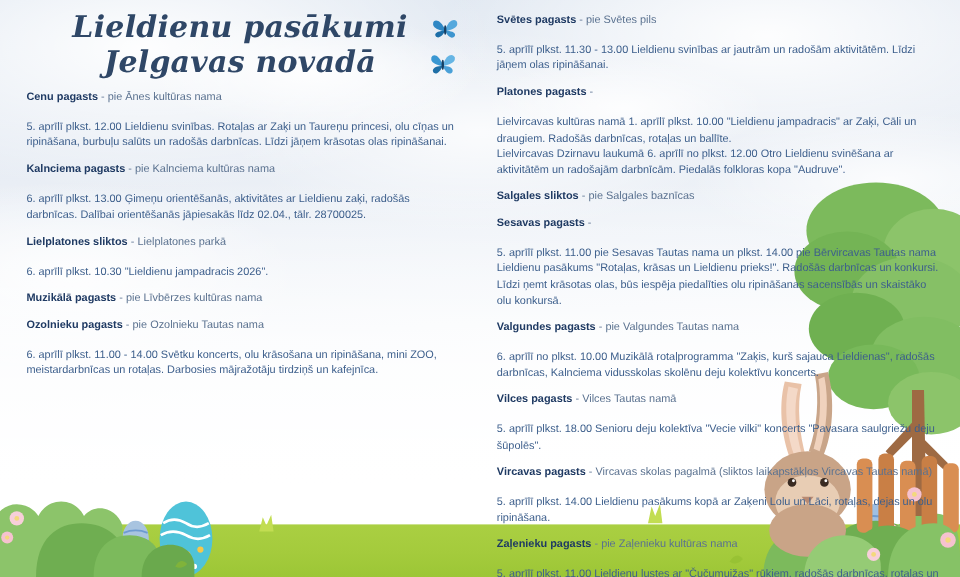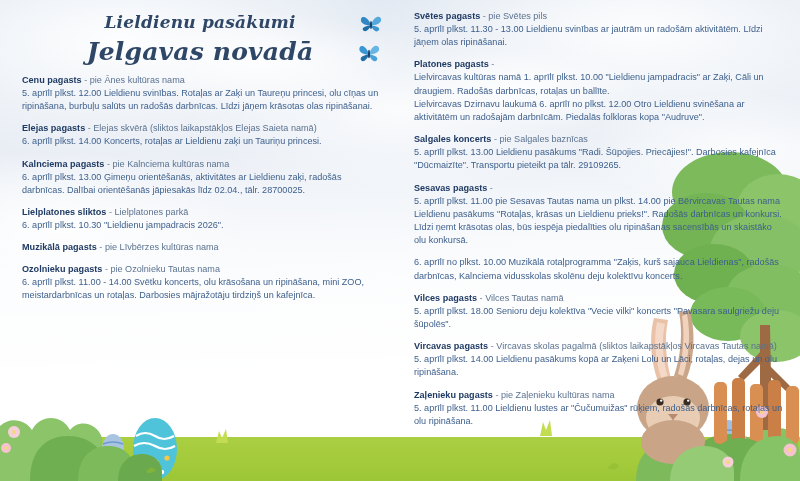--- a/index.html
+++ b/index.html
@@ -34,42 +34,42 @@
 
   
   #title-block{
     position:absolute;left:0;top:8px;width:400px;text-align:center;
     z-index:6;
   }
   .title-line{
     font-family:"DejaVu Serif", serif;
     font-style:italic;font-weight:700;
     color:#2f4767;
-    font-size:17px;line-height:29px;
+    font-size:25px;line-height:29px;
     letter-spacing:.2px;
     white-space:nowrap;
   }
   .title-line.second{font-size:25px;}
 
   
   .column{position:absolute;z-index:5;}
   #col-left{left:22px;top:74px;width:362px;}
   #col-right{left:414px;top:10px;width:372px;}
 
   .entry{margin-bottom:9px;}
   .entry-head{
     font-size:9.1px;line-height:13px;color:#3b5a86;
     font-weight:400;
   }
   .entry-head .pg{font-weight:700;color:#1f3a63;text-align:center;}
   .entry-head .dash{color:#6b7f9c;font-weight:400;}
   .entry-head .venue{color:#5b7290;font-weight:400;}
   .entry-body{
     font-size:9.1px;line-height:13.2px;color:#3d5f8c;
-    margin-top:0px;
+    margin-top:12px;
   }
   .entry-body p{margin:0;}
 
   
   .butterfly{position:absolute;z-index:7;}
   #butterfly-1{left:360px;top:14px;}
   #butterfly-2{left:358px;top:42px;}
 
   
   #meadow{
@@ -127,28 +127,20 @@
 
     <div class="entry">
       <div class="entry-head">
         <span class="pg">Cenu pagasts</span>
         <span class="dash">-</span>
         <span class="venue">pie Ānes kultūras nama</span>
       </div>
       <div class="entry-body">5. aprīlī plkst. 12.00 Lieldienu svinības. Rotaļas ar Zaķi un Taureņu princesi, olu cīņas un ripināšana, burbuļu salūts un radošās darbnīcas. Līdzi jāņem krāsotas olas ripināšanai.</div>
     </div>
 
-    <div class="entry">
-      <div class="entry-head">
-        <span class="pg">Elejas pagasts</span>
-        <span class="dash">-</span>
-        <span class="venue">Elejas skvērā (sliktos laikapstākļos Elejas Saieta namā)</span>
-      </div>
-      <div class="entry-body">6. aprīlī plkst. 14.00 Koncerts, rotaļas ar Lieldienu zaķi un Tauriņu princesi.</div>
-    </div>
 
 
 
     <div class="entry">
       <div class="entry-head">
         <span class="pg">Kalnciema pagasts</span>
         <span class="dash">-</span>
         <span class="venue">pie Kalnciema kultūras nama</span>
       </div>
       <div class="entry-body">6. aprīlī plkst. 13.00 Ģimeņu orientēšanās, aktivitātes ar Lieldienu zaķi, radošās darbnīcas. Dalībai orientēšanās jāpiesakās līdz 02.04., tālr. 28700025.</div>
@@ -200,37 +192,41 @@
         
       </div>
       <div class="entry-body">
           <p>Lielvircavas kultūras namā 1. aprīlī plkst. 10.00 "Lieldienu jampadracis" ar Zaķi, Cāli un draugiem. Radošās darbnīcas, rotaļas un ballīte.</p>
           <p>Lielvircavas Dzirnavu laukumā 6. aprīlī no plkst. 12.00 Otro Lieldienu svinēšana ar aktivitātēm un radošajām darbnīcām. Piedalās folkloras kopa "Audruve".</p>
         </div>
     </div>
 
     <div class="entry">
       <div class="entry-head">
-        <span class="pg">Salgales koncerts</span>
+        <span class="pg">Salgales sliktos</span>
         <span class="dash">-</span>
         <span class="venue">pie Salgales baznīcas</span>
       </div>
-      <div class="entry-body">5. aprīlī plkst. 13.00 Lieldienu pasākums "Radi. Šūpojies. Priecājies!". Darbosies kafejnīca "Dūcmaizīte". Transportu pieteikt pa tālr. 29109265.</div>
     </div>
 
     <div class="entry">
       <div class="entry-head">
         <span class="pg">Sesavas pagasts</span>
         <span class="dash">-</span>
         
       </div>
       <div class="entry-body">5. aprīlī plkst. 11.00 pie Sesavas Tautas nama un plkst. 14.00 pie Bērvircavas Tautas nama  Lieldienu pasākums "Rotaļas, krāsas un Lieldienu prieks!". Radošās darbnīcas un konkursi. Līdzi ņemt krāsotas olas, būs iespēja piedalīties olu ripināšanas sacensībās un skaistāko olu konkursā.</div>
     </div>
 
     <div class="entry">
+      <div class="entry-head">
+        <span class="pg">Valgundes pagasts</span>
+        <span class="dash">-</span>
+        <span class="venue">pie Valgundes Tautas nama</span>
+      </div>
       <div class="entry-body">6. aprīlī no plkst. 10.00 Muzikālā rotaļprogramma "Zaķis, kurš sajauca Lieldienas", radošās darbnīcas, Kalnciema vidusskolas skolēnu deju kolektīvu koncerts.</div>
     </div>
 
     <div class="entry">
       <div class="entry-head">
         <span class="pg">Vilces pagasts</span>
         <span class="dash">-</span>
         <span class="venue">Vilces Tautas namā</span>
       </div>
       <div class="entry-body">5. aprīlī plkst. 18.00 Senioru deju kolektīva "Vecie vilki" koncerts "Pavasara saulgriežu deju šūpolēs".</div>

